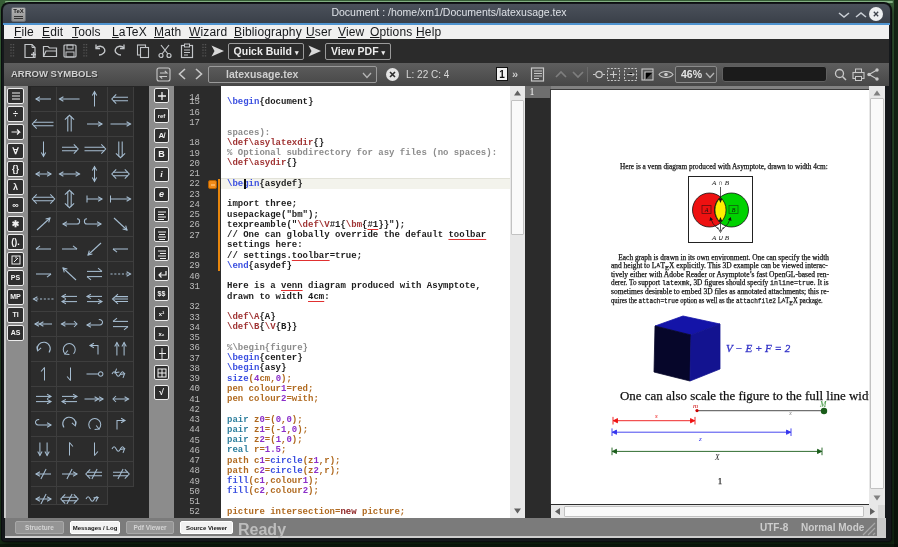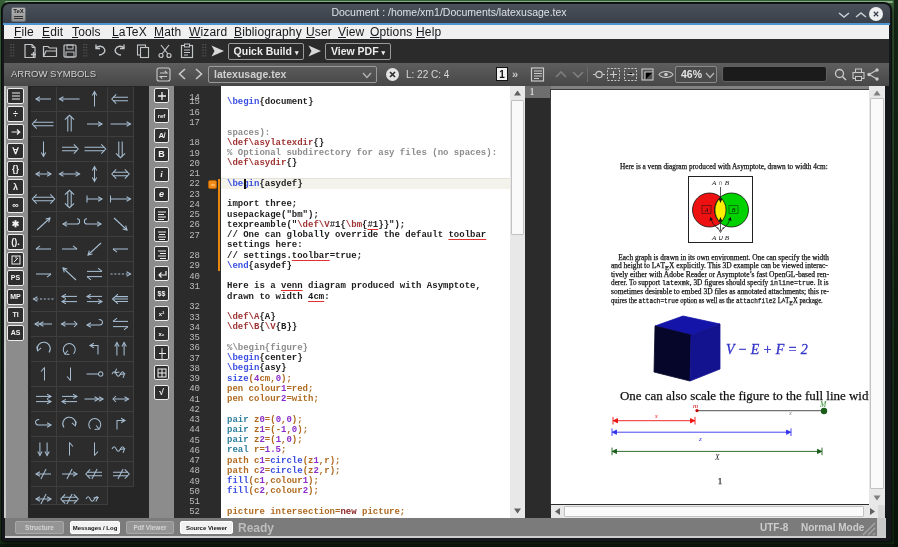--- a/index.html
+++ b/index.html
@@ -151,32 +151,32 @@
   </svg>
 <svg class="abs" style="left:210px;top:43px" width="16" height="16">
     <path d="M1.5 2.5 L14 8 L1.5 13.5 L4.5 8 Z" fill="#d8d8d8"></path>
   </svg>
 <div class="tbtn" style="left:228px;top:43px;width:76px;">Quick Build <span style="font-size:7px;">▾</span></div>
 <svg class="abs" style="left:307px;top:43px" width="16" height="16">
     <path d="M1.5 2.5 L14 8 L1.5 13.5 L4.5 8 Z" fill="#d8d8d8"></path>
   </svg>
 <div class="tbtn" style="left:325px;top:43px;width:66px;">View PDF <span style="font-size:7px;">▾</span></div>
 <div id="toolbar2"></div>
-<div class="abs" style="left:11px;top:68px;font-size:9.5px;font-weight:normal;color:#d0d0d0;text-shadow:1px 1px 0 #333;">ARROW SYMBOLS</div>
+<div class="abs" style="left:11px;top:68px;font-size:9.5px;font-weight:bold;color:#d0d0d0;text-shadow:1px 1px 0 #333;">ARROW SYMBOLS</div>
 <svg class="abs" style="left:156px;top:67px" width="15" height="15">
     <rect x="1" y="1" width="13" height="13" rx="2" fill="none" stroke="#c9c9c9" stroke-width="1.1"></rect>
     <path d="M4 6 h7 l-2.2 -2.2 M11 9.5 h-7 l2.2 2.2" fill="none" stroke="#c9c9c9" stroke-width="1.1"></path>
   </svg>
 <svg class="abs" style="left:176px;top:67px" width="12" height="14">
     <path d="M9 2 L3.5 7 L9 12" fill="none" stroke="#c9c9c9" stroke-width="1.6"></path>
   </svg>
 <svg class="abs" style="left:193px;top:67px" width="12" height="14">
     <path d="M3 2 L8.5 7 L3 12" fill="none" stroke="#c9c9c9" stroke-width="1.6"></path>
   </svg>
-<div class="abs" style="left:208px;top:66px;width:169px;height:17px;border:1px solid #9a9a9a;border-radius:2px;color:#cfcfcf;font-weight:bold;font-size:10.5px;text-align:left;padding-left:5px;line-height:15px;">latexusage.tex</div>
+<div class="abs" style="left:208px;top:66px;width:169px;height:17px;border:1px solid #9a9a9a;border-radius:2px;color:#cfcfcf;font-weight:bold;font-size:10.5px;text-align:left;padding-left:17px;line-height:15px;">latexusage.tex</div>
 <svg class="abs" style="left:362px;top:72px" width="10" height="7">
     <path d="M1 1 L5 5.5 L9 1" fill="none" stroke="#b5b5b5" stroke-width="1.3"></path>
   </svg>
 <div class="abs" style="left:386px;top:68px;width:13px;height:13px;border-radius:7px;background:#e4e4e4;"></div>
 <svg class="abs" style="left:386px;top:68px" width="13" height="13">
     <path d="M4 4 L9 9 M9 4 L4 9" stroke="#2c2c2c" stroke-width="1.6"></path>
   </svg>
 <div class="abs" style="left:406px;top:69px;font-size:10px;color:#d8d8d8;">L: 22 C: 4</div>
 <div class="abs" style="left:496px;top:67px;width:12px;height:14px;background:#f2f2f2;border:1px solid #111;font-size:10px;font-weight:bold;color:#111;text-align:center;line-height:13px;">1</div>
 <div class="abs" style="left:512px;top:68px;font-size:11px;font-weight:bold;color:#cccccc;">»</div>
@@ -1008,21 +1008,21 @@
 <div class="pl para" id="para1" style="left:611px;top:261.1px;font-size:7.3px;transform:scaleX(1.0207);">and height to L<span style="font-size:5.5px;vertical-align:1px">A</span>T<span style="font-size:6.5px;vertical-align:-1.5px">E</span>X explicitly. This 3D example can be viewed interac-</div>
 <div class="pl para" id="para2" style="left:611px;top:269.8px;font-size:7.3px;transform:scaleX(1.0294);">tively either with Adobe Reader or Asymptote’s fast OpenGL-based ren-</div>
 <div class="pl para" id="para3" style="left:611px;top:278.4px;font-size:7.3px;transform:scaleX(0.9936);">derer. To support <span class="mn">latexmk</span>, 3D figures should specify <span class="mn">inline=true</span>. It is</div>
 <div class="pl para" id="para4" style="left:611px;top:287.1px;font-size:7.3px;transform:scaleX(1.0268);">sometimes desirable to embed 3D files as annotated attachments; this re-</div>
 <div class="pl para" id="para5" style="left:611px;top:295.8px;font-size:7.3px;transform:scaleX(0.9068);">quires the <span class="mn">attach=true</span> option as well as the <span class="mn">attachfile2</span> L<span style="font-size:5.5px;vertical-align:1px">A</span>T<span style="font-size:6.5px;vertical-align:-1.5px">E</span>X package.</div>
 <svg class="abs" style="left:650px;top:312px" width="75" height="72">
 <polygon points="33,4 70,12 41,23 5,14" fill="#1414a8" stroke="#1414a8" stroke-width="0.8"></polygon>
 <polygon points="5,14 41,23 40,69 4,60" fill="#06062a" stroke="#06062a" stroke-width="0.8"></polygon>
 <polygon points="41,23 70,12 70,57 40,69" fill="#131390" stroke="#131390" stroke-width="0.8"></polygon>
 </svg>
-<div class="pl" style="left:726px;top:342px;font-size:14px;font-style:italic;color:#3434c8;-webkit-text-stroke:0.3px #3434c8;font-family:'Liberation Serif';">V − E + F = 2</div>
+<div class="pl" style="left:726px;top:342px;font-size:11px;font-style:italic;color:#3434c8;-webkit-text-stroke:0.3px #3434c8;font-family:'Liberation Serif';">V − E + F = 2</div>
 <div class="pl para" id="onecan" style="left:620px;top:388px;font-size:13px;transform:scaleX(0.9973);">One can also scale the figure to the full line width:</div>
 <svg class="abs" style="left:605px;top:400px" width="230" height="62">
 <g fill="none" stroke-width="0.9">
 <path d="M92 10.6 H219" stroke="#707070" stroke-width="1.4"></path>
 <circle cx="92" cy="10.6" r="1.6" fill="#cc0000" stroke="none"></circle>
 <circle cx="219" cy="11" r="3.2" fill="#1a5c1a" stroke="none"></circle>
 <text x="88" y="8" font-size="7" font-style="italic" fill="#cc0000" font-family="Liberation Serif">m</text>
 <text x="215" y="7" font-size="7.5" font-style="italic" fill="#2e8b2e" font-family="Liberation Serif">M</text>
 <text x="184" y="14.5" font-size="6.5" font-style="italic" fill="#888" font-family="Liberation Serif">x</text>
 <g stroke="#ee1111">
@@ -1071,15 +1071,15 @@
 <div id="status"></div>
 <svg class="abs" style="left:860px;top:520px" width="17" height="17">
     <path d="M15 3 L3 15 M15 8 L8 15 M15 13 L13 15" stroke="#a8a8a8" stroke-width="1.2"></path>
   </svg>
 <div class="abs" style="left:894px;top:0;width:4px;height:547px;background:rgba(5,8,5,0.65);"></div>
 <div class="abs" style="left:0;top:544px;width:898px;height:3px;background:rgba(5,10,5,0.55);"></div>
 <div class="stbtn stgray" style="left:15px;width:49px;line-height:11px;">Structure</div>
 <div class="stbtn stwhite" style="left:70px;width:50px;line-height:12px;font-size:6px;">Messages / Log</div>
 <div class="stbtn stgray" style="left:126px;width:48px;line-height:11px;">Pdf Viewer</div>
 <div class="stbtn stwhite" style="left:180px;width:53px;line-height:12px;font-size:6px;">Source Viewer</div>
-<div class="abs" style="left:238px;top:521px;font-size:12px;font-weight:bold;color:#bdbdbd;">Ready</div>
+<div class="abs" style="left:238px;top:521px;font-size:16px;font-weight:bold;color:#bdbdbd;">Ready</div>
 <div class="abs" style="left:760px;top:522px;font-size:10px;font-weight:bold;color:#cdcdcd;">UTF-8</div>
 <div class="abs" style="left:801px;top:522px;font-size:10px;font-weight:bold;color:#cdcdcd;">Normal Mode</div>
 
 </body></html>

